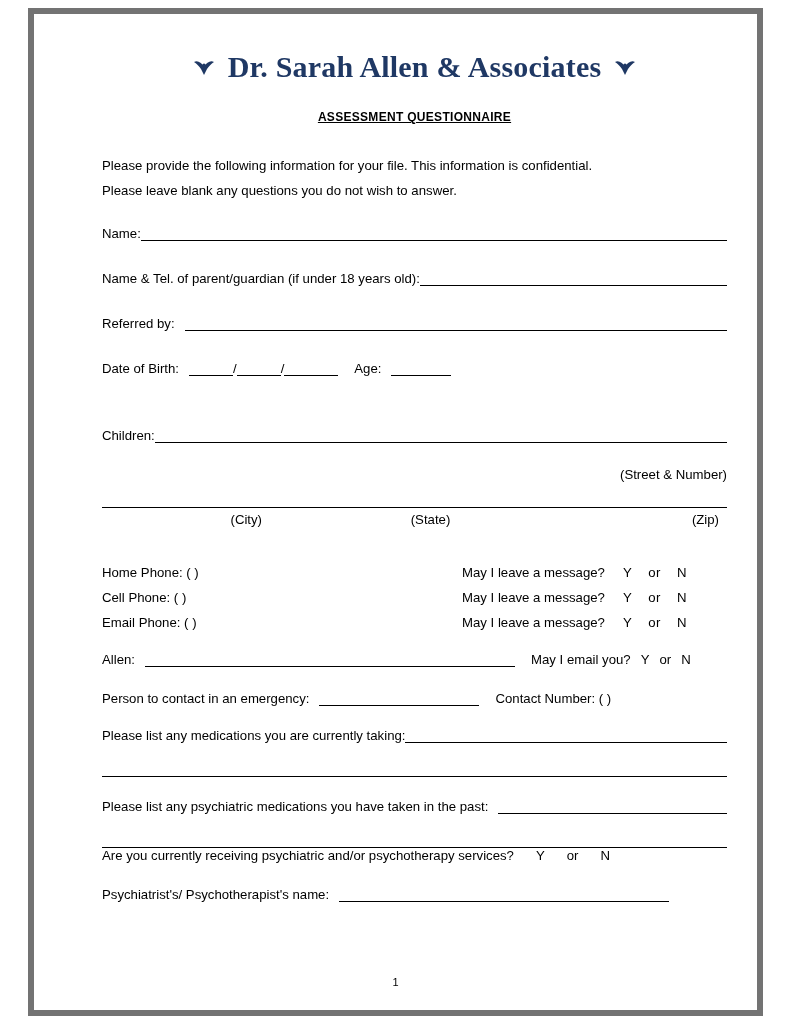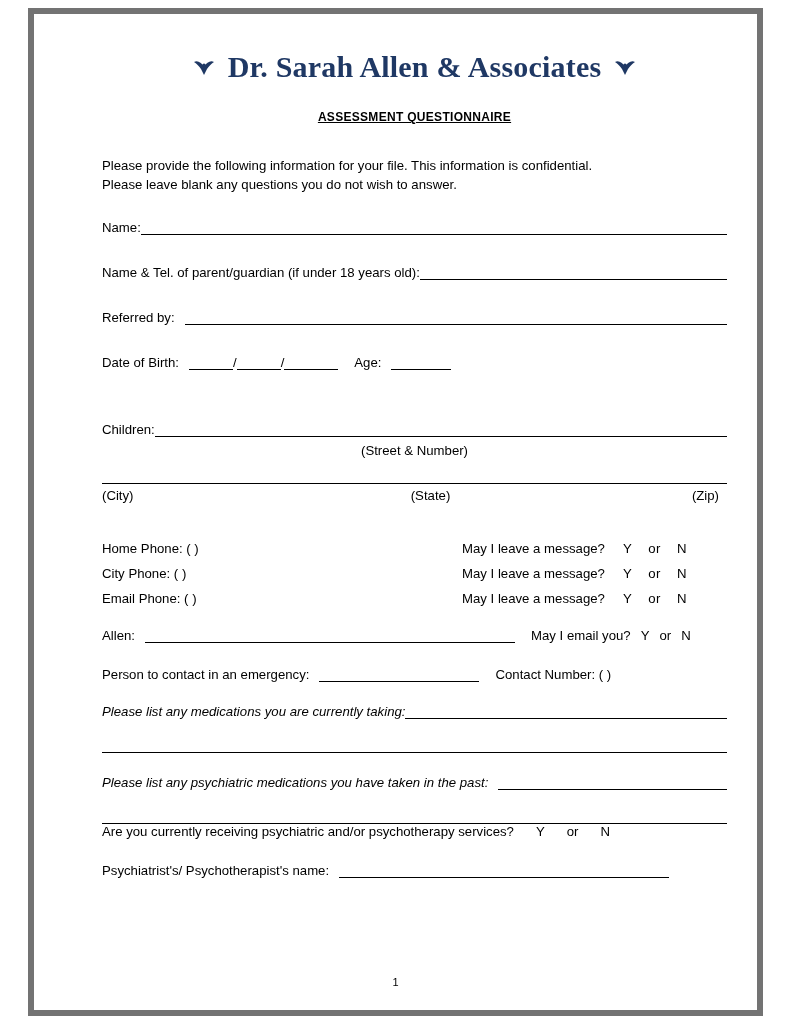--- a/index.html
+++ b/index.html
@@ -65,21 +65,21 @@
     text-decoration: underline;
     margin: 26px 0 0 0;
     letter-spacing: 0.3px;
   }
 
   .intro {
     margin-top: 32px;
     font-size: 13.2px;
     line-height: 19px;
   }
-  .intro div { white-space: nowrap; }
+  .intro div { white-space: nowrap; margin-top: 6px; }
 
   
   .row {
     font-size: 13.2px;
     display: flex;
     align-items: flex-end;
     white-space: nowrap;
   }
   .lbl { flex: 0 0 auto; }
   .rule {
@@ -90,37 +90,37 @@
   }
   .rule.fixed { flex: 0 0 auto; }
   .sp-26 { height: 26px; }
   .sp-30 { height: 30px; }
 
   .gap-10 { width: 10px; flex: 0 0 auto; }
   .gap-16 { width: 16px; flex: 0 0 auto; }
   .gap-22 { width: 22px; flex: 0 0 auto; }
 
   .centered-note {
-    text-align: center;
+    text-align: right;
     font-size: 13.2px;
-    margin-top: 6px;
+    margin-top: 24px;
   }
 
   .addr-line {
     border-bottom: 1px solid #000;
     height: 1px;
     width: 100%;
     margin-top: 24px;
   }
   .addr-labels {
     display: flex;
     font-size: 13.2px;
     margin-top: 4px;
   }
-  .addr-labels .c1 { flex: 0 0 auto; width: 160px; text-align: left; }
+  .addr-labels .c1 { flex: 0 0 auto; width: 160px; text-align: right; }
   .addr-labels .c2 { flex: 1 1 auto; text-align: center; }
   .addr-labels .c3 { flex: 0 0 auto; width: 120px; text-align: right; padding-right: 8px; }
 
   
   .phone-table { margin-top: 38px; font-size: 13.2px; }
   .phone-row {
     display: flex;
     align-items: baseline;
     margin-bottom: 10px;
     white-space: nowrap;
@@ -139,21 +139,21 @@
   }
 
   .emerg-row { margin-top: 24px; }
   .emerg-rule {
     border-bottom: 1px solid #000;
     height: 14px;
     width: 160px;
     flex: 0 0 auto;
   }
 
-  .long-q { margin-top: 22px; font-style: italic; }
+  .long-q { margin-top: 22px; }
   .full-rule {
     border-bottom: 1px solid #000;
     height: 1px;
     width: 100%;
     margin-top: 32px;
   }
 
   .footer-num {
     position: absolute;
     left: 0;
@@ -255,21 +255,21 @@
           <span class="phone-label">Home Phone: (          )</span>
           <span class="msg-q">May I leave a message?</span>
           <span class="yn">
             <span>Y</span>
             <span class="sepor">or</span>
             <span>N</span>
           </span>
         </div>
 
         <div class="phone-row">
-          <span class="phone-label">City Phone: (        )</span>
+          <span class="phone-label">Cell Phone: (        )</span>
           <span class="msg-q">May I leave a message?</span>
           <span class="yn">
             <span>Y</span>
             <span class="sepor">or</span>
             <span>N</span>
           </span>
         </div>
 
         <div class="phone-row">
           <span class="phone-label">Email Phone: (        )</span>

